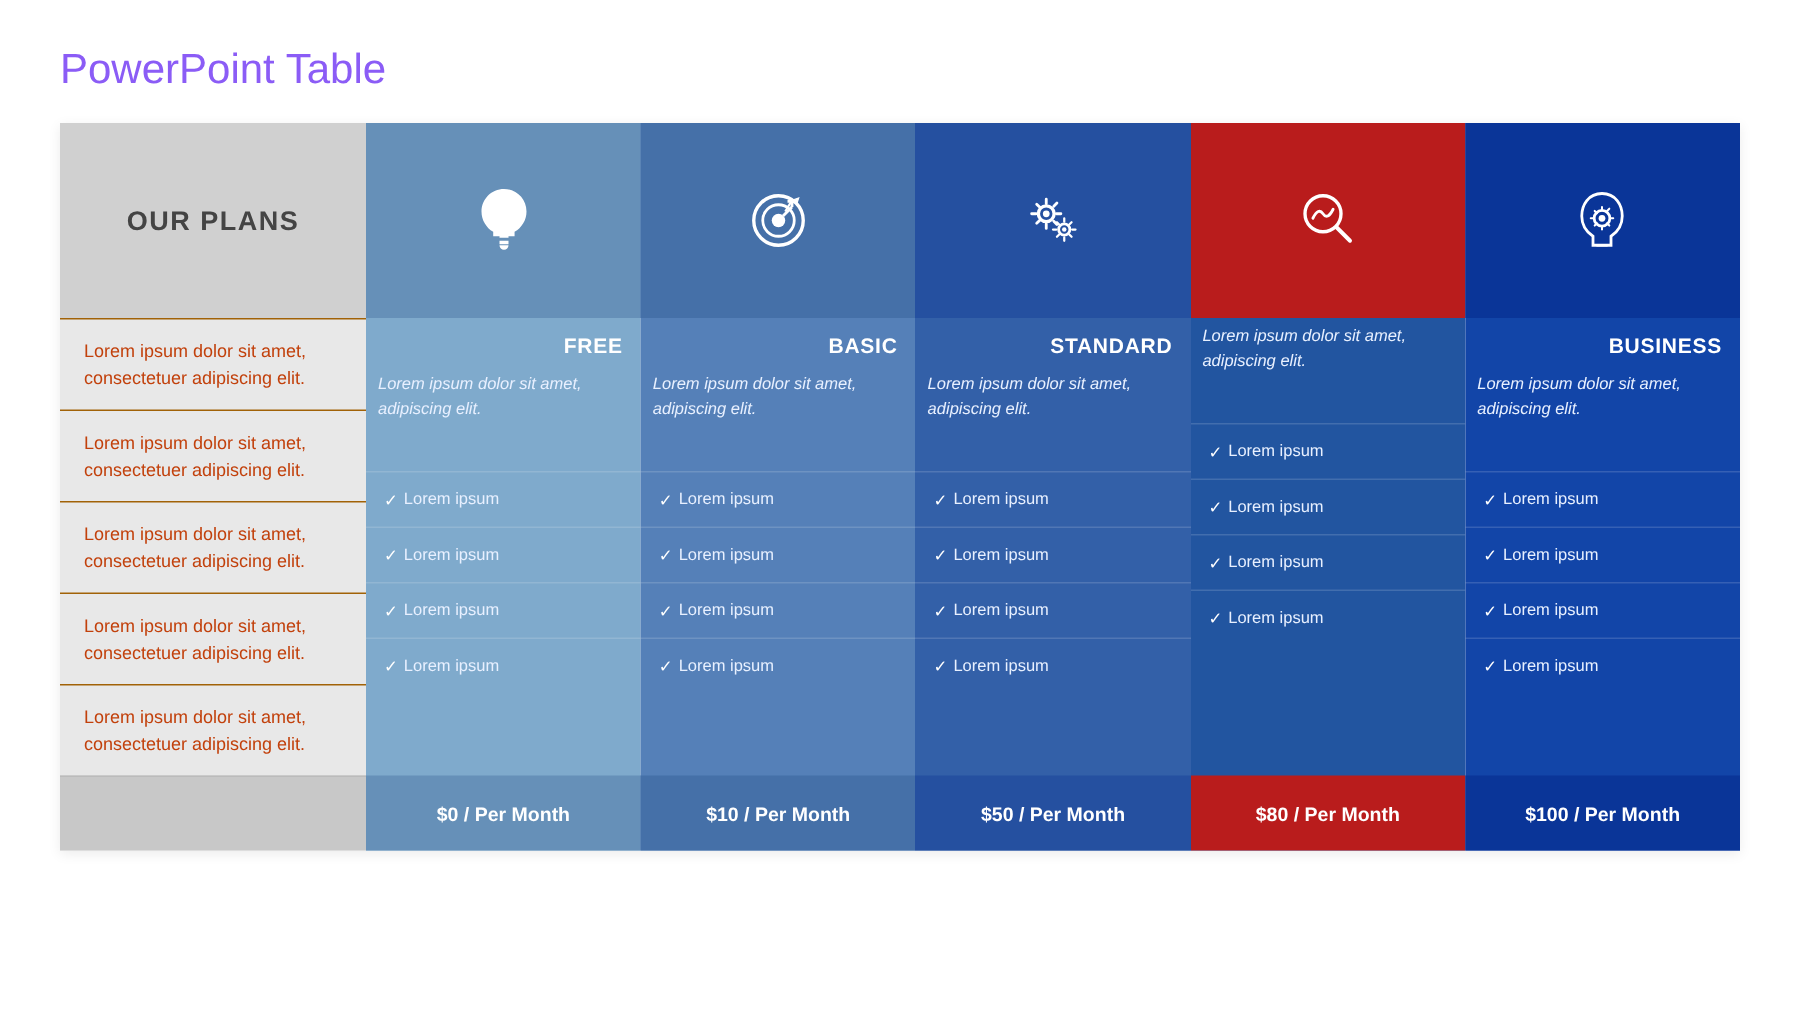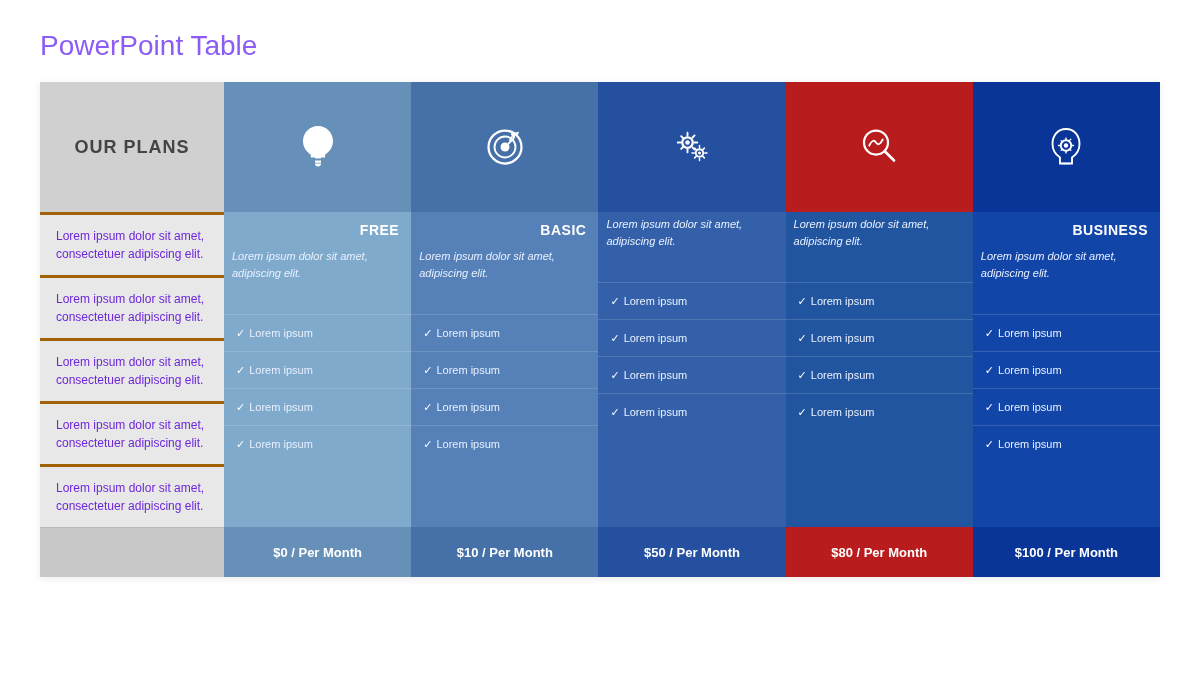--- a/index.html
+++ b/index.html
@@ -16,21 +16,21 @@
       color: #8b5cf6;
       margin-bottom: 20px;
     }
     .table-wrapper {
       display: flex;
       width: 100%;
       box-shadow: 0 2px 8px rgba(0,0,0,0.08);
     }
     
     .col-labels {
-      width: 184px;
+      width: 204px;
       flex-shrink: 0;
       background: #e8e8e8;
       display: flex;
       flex-direction: column;
     }
     .col-labels .header-cell {
       background: #d0d0d0;
       display: flex;
       align-items: center;
       justify-content: center;
@@ -39,23 +39,23 @@
     }
     .col-labels .header-cell span {
       font-size: 18px;
       font-weight: 700;
       color: #444;
       letter-spacing: 1px;
     }
     .col-labels .label-row {
       padding: 12px 16px;
       font-size: 12px;
-      color: #6d28d9;
+      color: #c2410c;
       line-height: 1.5;
-      border-top: 3px solid #a16207;
+      border-top: 1px solid #a16207;
     }
     .col-labels .label-row.tall {
       min-height: 55px;
     }
     .col-labels .footer-cell {
       background: #c8c8c8;
       min-height: 50px;
       border-top: 1px solid #bbb;
     }
 
@@ -239,20 +239,21 @@
         <circle cx="26" cy="26" r="7" fill="none" stroke="white" stroke-width="3"></circle>
         <circle cx="26" cy="26" r="3" fill="white"></circle>
 
         <path d="M26 13v4M26 35v4M13 26h4M35 26h4M17.5 17.5l2.8 2.8M32.7 32.7l2.8 2.8M17.5 34.5l2.8-2.8M32.7 19.3l2.8-2.8" fill="none" stroke="white" stroke-width="2.5" stroke-linecap="round"></path>
 
         <circle cx="42" cy="40" r="5" fill="none" stroke="white" stroke-width="2.5"></circle>
         <circle cx="42" cy="40" r="2" fill="white"></circle>
         <path d="M42 30v3M42 47v3M32 40h3M49 40h3M35.5 33.5l2 2M46.5 44.5l2 2M35.5 46.5l2-2M46.5 35.5l2-2" fill="none" stroke="white" stroke-width="2" stroke-linecap="round"></path>
       </svg>
     </div>
+    <div class="plan-name-cell">STANDARD</div>
     <div class="desc-cell">Lorem ipsum dolor sit amet, adipiscing elit.</div>
     <div class="feature-item">
         <span class="check">✓</span>
         <span>Lorem ipsum</span>
       </div>
     <div class="feature-item">
         <span class="check">✓</span>
         <span>Lorem ipsum</span>
       </div>
     <div class="feature-item">

